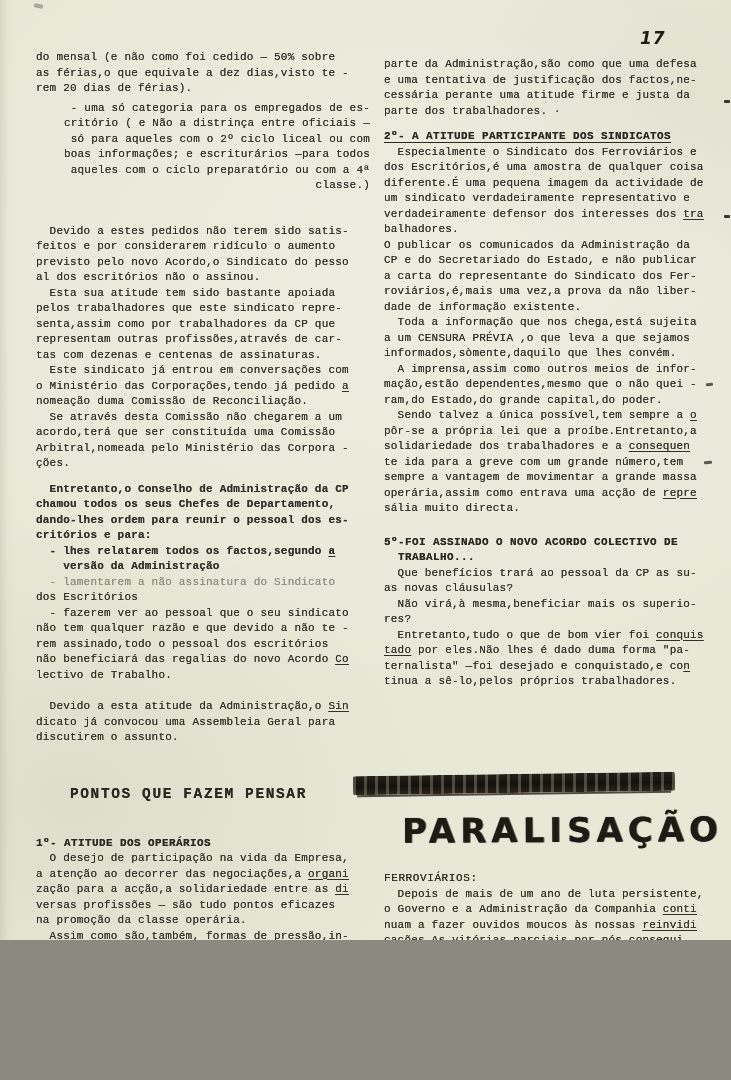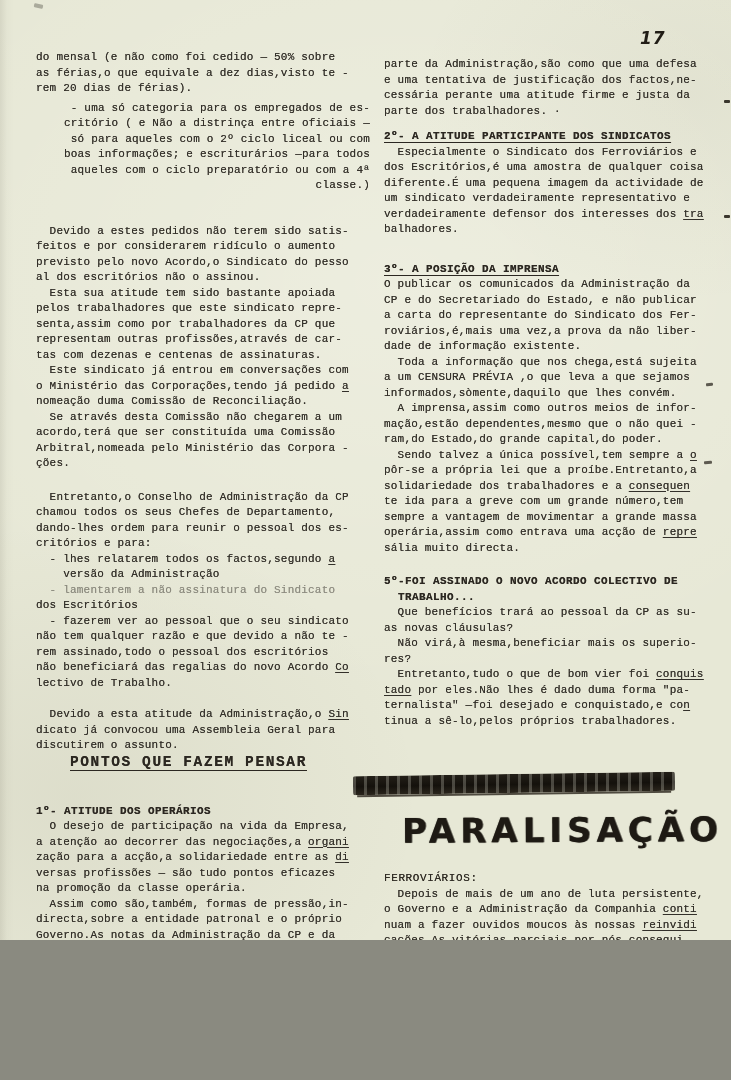--- a/index.html
+++ b/index.html
@@ -21,36 +21,36 @@
   .col-left{left:36px;top:50px;}
   .col-right{left:384px;top:57px;}
   .para{
     white-space:pre;
     font-size:11px;
     line-height:15.5px;
     letter-spacing:0.2px;
     text-shadow:0 0 0.5px rgba(45,40,32,.75);
   }
   .para u{text-decoration:underline;text-underline-offset:2px;}
-  .mt-4{margin-top:4px;text-align:right;}  .mt-10{margin-top:10px;} .mt-15{margin-top:18px;}
+  .mt-4{margin-top:4px;text-align:right;}  .mt-10{margin-top:10px;} .mt-15{margin-top:10px;font-weight:bold;}
   .mt-16{margin-top:16px;} .mt-18{margin-top:18px;} .mt-22{margin-top:22px;}
   .mt-24{margin-top:24px;} .mt-30{margin-top:30px;} .mt-34{margin-top:34px;}
   .sec-head{
     white-space:pre;
     font-size:11px;line-height:15.5px;letter-spacing:.4px;
     color:#2b2721;font-weight:bold;
     text-decoration:underline;text-underline-offset:3px;
     text-shadow:0 0 .5px rgba(45,40,32,.8);
   }
   .sec-head.no-underline{text-decoration:none;}
   .big-head{
-    margin-left:34px;
+    margin-top:40px;margin-left:34px;
     font-size:14.5px;letter-spacing:1.6px;font-weight:bold;
     color:#2b2721;
-    text-decoration:underline;text-underline-offset:4px;
+    text-underline-offset:4px;
     text-shadow:0 0 .6px rgba(45,40,32,.85);
     white-space:pre;
   }
   .page-number{
     position:absolute;left:640px;top:28px;
     font-family:"DejaVu Sans",sans-serif;
     font-size:17px;font-weight:bold;font-style:italic;
     color:#211d16;letter-spacing:1px;
   }
   .divider-bar{
@@ -164,21 +164,20 @@
 e uma tentativa de justificação dos factos,ne-
 cessária perante uma atitude firme e justa da
 parte dos trabalhadores. ·</div>
     <div class="sec-head mt-10">2º- A ATITUDE PARTICIPANTE DOS SINDICATOS</div>
     <div class="para">  Especialmente o Sindicato dos Ferroviários e
 dos Escritórios,é uma amostra de qualquer coisa
 diferente.É uma pequena imagem da actividade de
 um sindicato verdadeiramente representativo e
 verdadeiramente defensor dos interesses dos <u>tra</u>
 balhadores.</div>
-    <div class="sec-head mt-24">3º- A POSIÇÃO DA IMPRENSA</div>
     <div class="para">O publicar os comunicados da Administração da
 CP e do Secretariado do Estado, e não publicar
 a carta do representante do Sindicato dos Fer-
 roviários,é,mais uma vez,a prova da não liber-
 dade de informação existente.
   Toda a informação que nos chega,está sujeita
 a um CENSURA PRÉVIA ,o que leva a que sejamos
 informados,sòmente,daquilo que lhes convém.
   A imprensa,assim como outros meios de infor-
 mação,estão dependentes,mesmo que o não quei -

